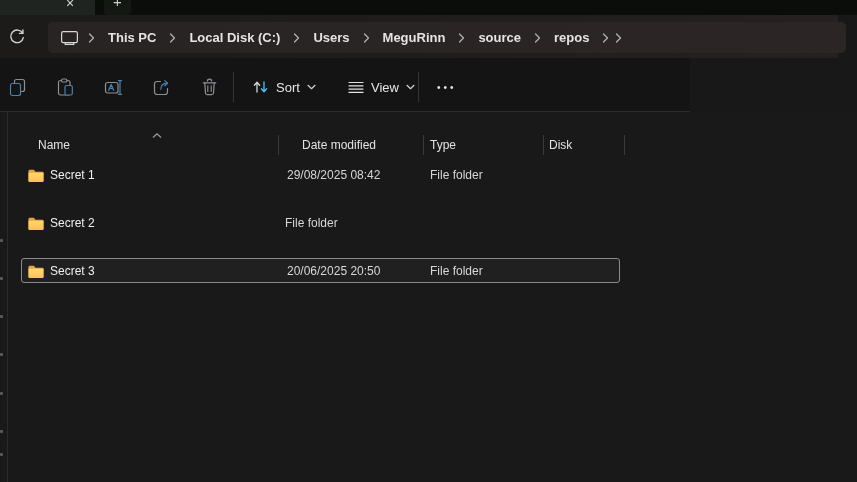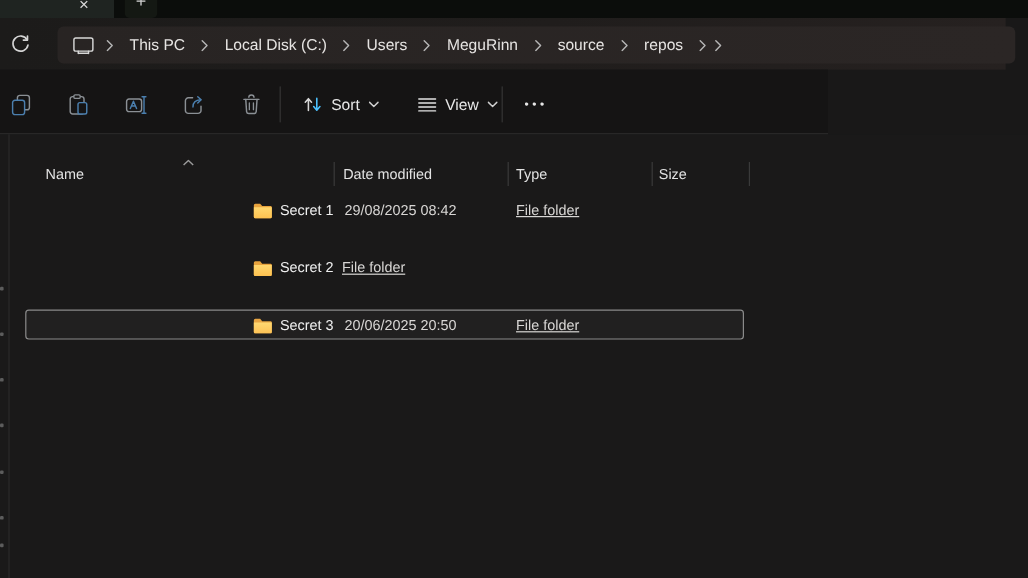--- a/index.html
+++ b/index.html
@@ -11,21 +11,21 @@
   
   .tab-strip{position:absolute;left:0;top:0;width:857px;height:15px;background:#0b0d0b;overflow:hidden;}
   .tab{position:absolute;left:0;top:0;width:95px;height:15px;background:#1f2421;}
   .tab-close{position:absolute;left:62px;top:-7px;width:16px;height:20px;
     font-size:14px;line-height:20px;text-align:center;color:#d8d8d8;}
   .new-tab{position:absolute;left:104px;top:-8px;width:27px;height:23px;background:#141813;border-radius:4px;}
   .new-tab span{position:absolute;left:0;top:0;width:27px;height:22px;text-align:center;
     font-size:15px;line-height:20px;color:#cfcfcf;font-weight:300;}
   
   .address-row{position:absolute;left:0;top:15px;width:838px;height:43px;
-    background:linear-gradient(90deg,#1c1b1a 0%,#201d1c 55%,#262120 100%);}
+    background:linear-gradient(90deg,#1c1b1a 0%,#201d1c 55%,#262120 100%);font-weight:bold;}
   .refresh-btn{position:absolute;left:8px;top:12px;width:20px;height:20px;background:none;border:none;padding:0;cursor:pointer;}
   .address-box{position:absolute;left:48px;top:7px;right:-8px;height:31px;
     background:linear-gradient(90deg,#282423,#2b2625);border-radius:5px;
     display:flex;align-items:center;padding-left:12px;}
   .crumb{font-size:13px;color:#e6e4e2;padding:0 10px;white-space:nowrap;}
   .crumb-chev{display:flex;align-items:center;margin:0 3px;}
   .pc-icon{display:flex;align-items:center;margin-right:6px;}
   
   .toolbar{position:absolute;left:0;top:58px;width:690px;height:54px;background:#151414;
     border-bottom:1px solid #2d2d2d;box-sizing:border-box;}
@@ -37,30 +37,30 @@
     font-family:"Liberation Sans",sans-serif;}
   .more-dots{position:absolute;top:14px;height:30px;display:flex;align-items:center;
     color:#e6e6e6;font-size:10px;letter-spacing:3px;background:none;border:none;cursor:pointer;}
   
   .content{position:absolute;left:0;top:112px;width:857px;height:370px;background:#1a1919;}
   .nav-divider{position:absolute;left:7px;top:0;width:1px;height:370px;background:#2a2a2a;}
   .edge-dot{position:absolute;left:0;width:3px;height:3px;background:#5c5c5c;border-radius:1px;}
   .list{position:absolute;left:10px;top:0;width:614px;}
   .grid{display:grid;grid-template-columns:268px 145px 120px 81px;align-items:center;margin-top:20px;}
   .list-header{position:relative;height:26px;font-size:12px;color:#e2e2e2;}
-  .hcell{padding-left:8px;}
+  .hcell{padding-left:24px;}
   .hcell.first{padding-left:28px;}
   .hcell.type{padding-left:7px;}
   .hcell.size{padding-left:6px;}
   .hsep{position:absolute;top:3px;width:1px;height:20px;background:#3a3a3a;}
   .sort-caret{position:absolute;left:141px;top:0px;}
   .row{position:relative;height:28px;font-size:12px;color:#e9e9e9;cursor:default;}
-  .row .cell{padding-left:9px;color:#d8d6d4;justify-content:flex-end;}
+  .row .cell{padding-left:9px;color:#d8d6d4;}
   .row .cell.first{padding-left:18px;display:flex;align-items:center;gap:6px;color:#efefef;}
-  .row .cell.type{padding-left:7px;text-decoration:underline;}
+  .row .cell.type{padding-left:7px;}
   .row .cell.size{padding-left:6px;}
   .row.selected::before{content:"";position:absolute;left:11px;right:4px;top:1px;bottom:2px;
     border:1px solid #8a8a8a;border-radius:3px;background:rgba(255,255,255,0.03);pointer-events:none;}
   .folder-svg{flex:0 0 auto;}
   svg{display:block;}
 </style>
 </head>
 <body>
 
 <svg width="0" height="0" style="position:absolute">
@@ -256,21 +256,21 @@
     <div class="list">
       <div class="list-header grid">
         <span class="sort-caret">
           <svg width="12" height="7" viewBox="0 0 12 7">
               <path d="M2 5.5 L6 1.8 L10 5.5" fill="none" stroke="#9a9a9a" stroke-width="1.2" stroke-linejoin="round"></path>
             </svg>
         </span>
         <span class="hcell first">Name</span>
         <span class="hcell">Date modified</span>
         <span class="hcell type">Type</span>
-        <span class="hcell size">Size</span>
+        <span class="hcell size">Disk</span>
         <div class="hsep" style="left:268px"></div>
         <div class="hsep" style="left:413px"></div>
         <div class="hsep" style="left:533px"></div>
         <div class="hsep" style="left:614px"></div>
       </div>
 
       <div class="row grid" style="margin-top:3px">
         <span class="cell first">
           <span class="folder-svg">
               <svg width="16" height="13">

